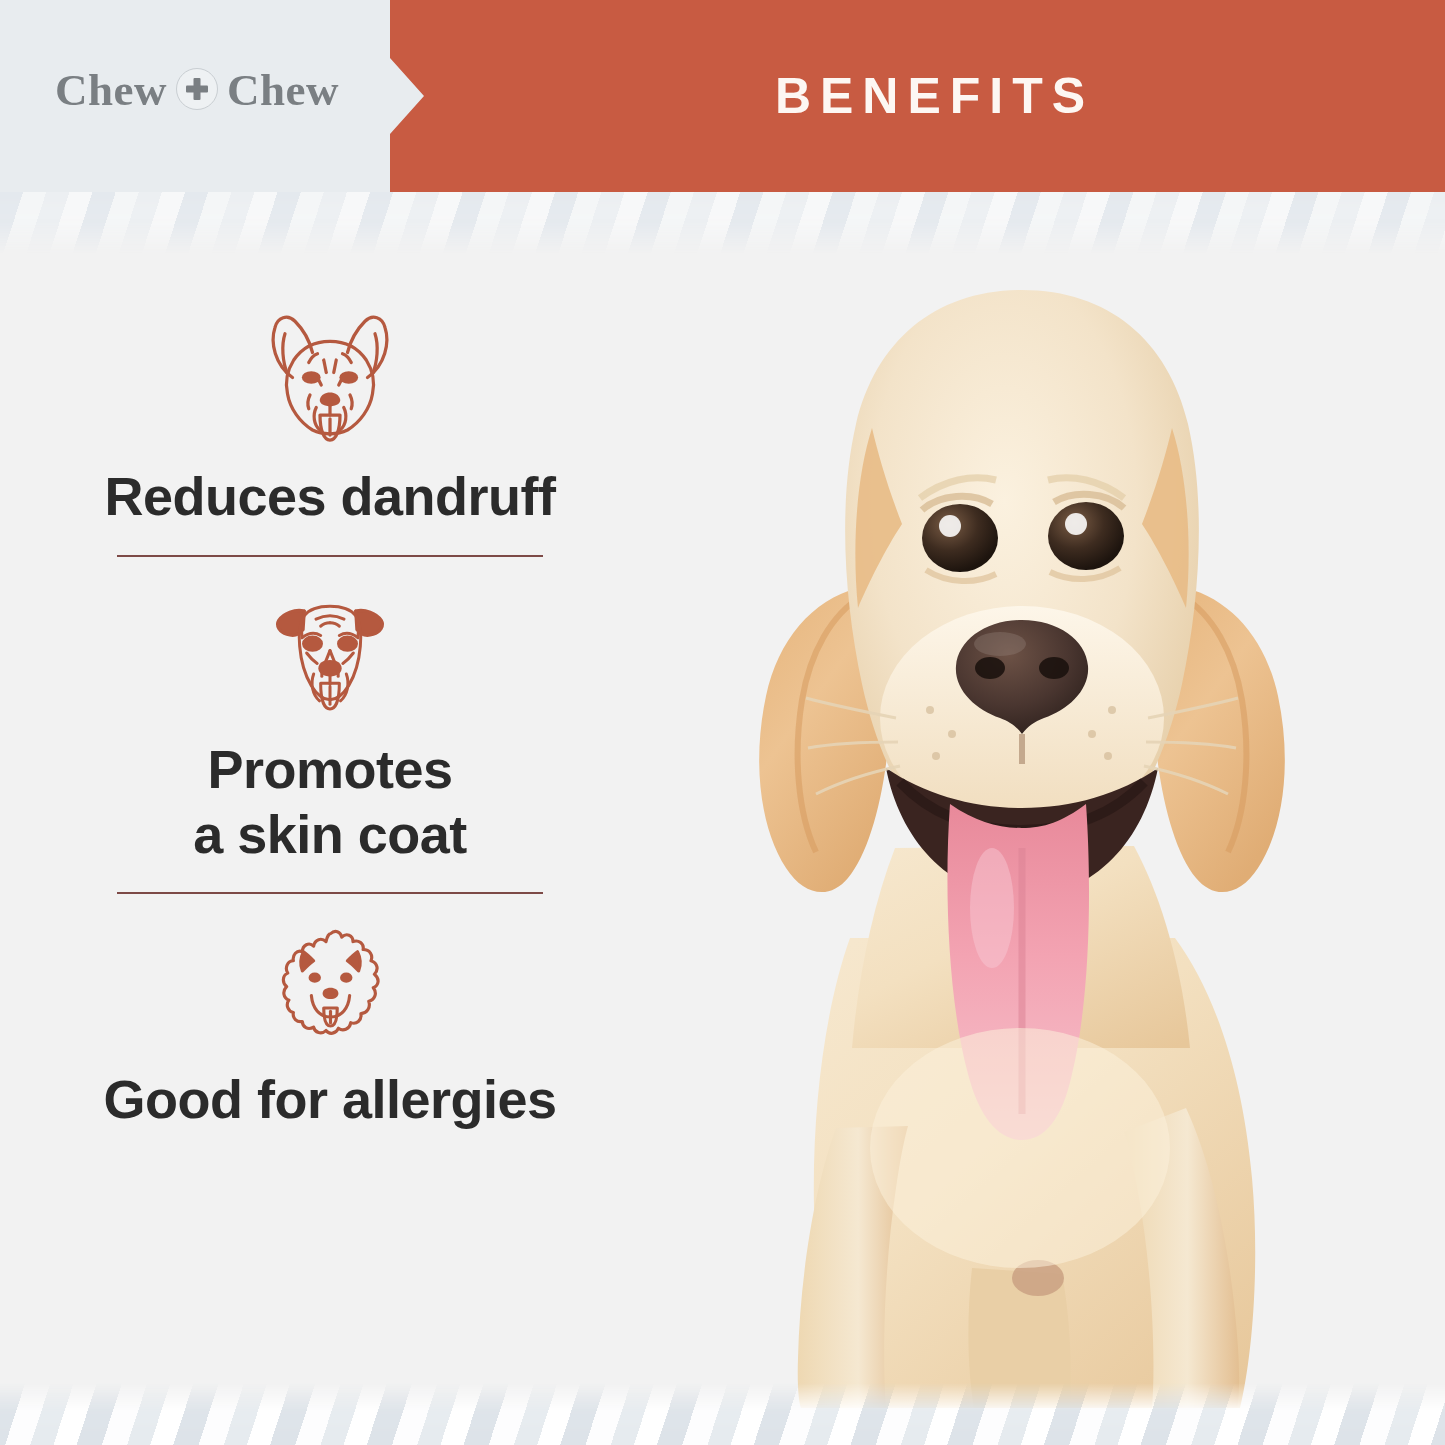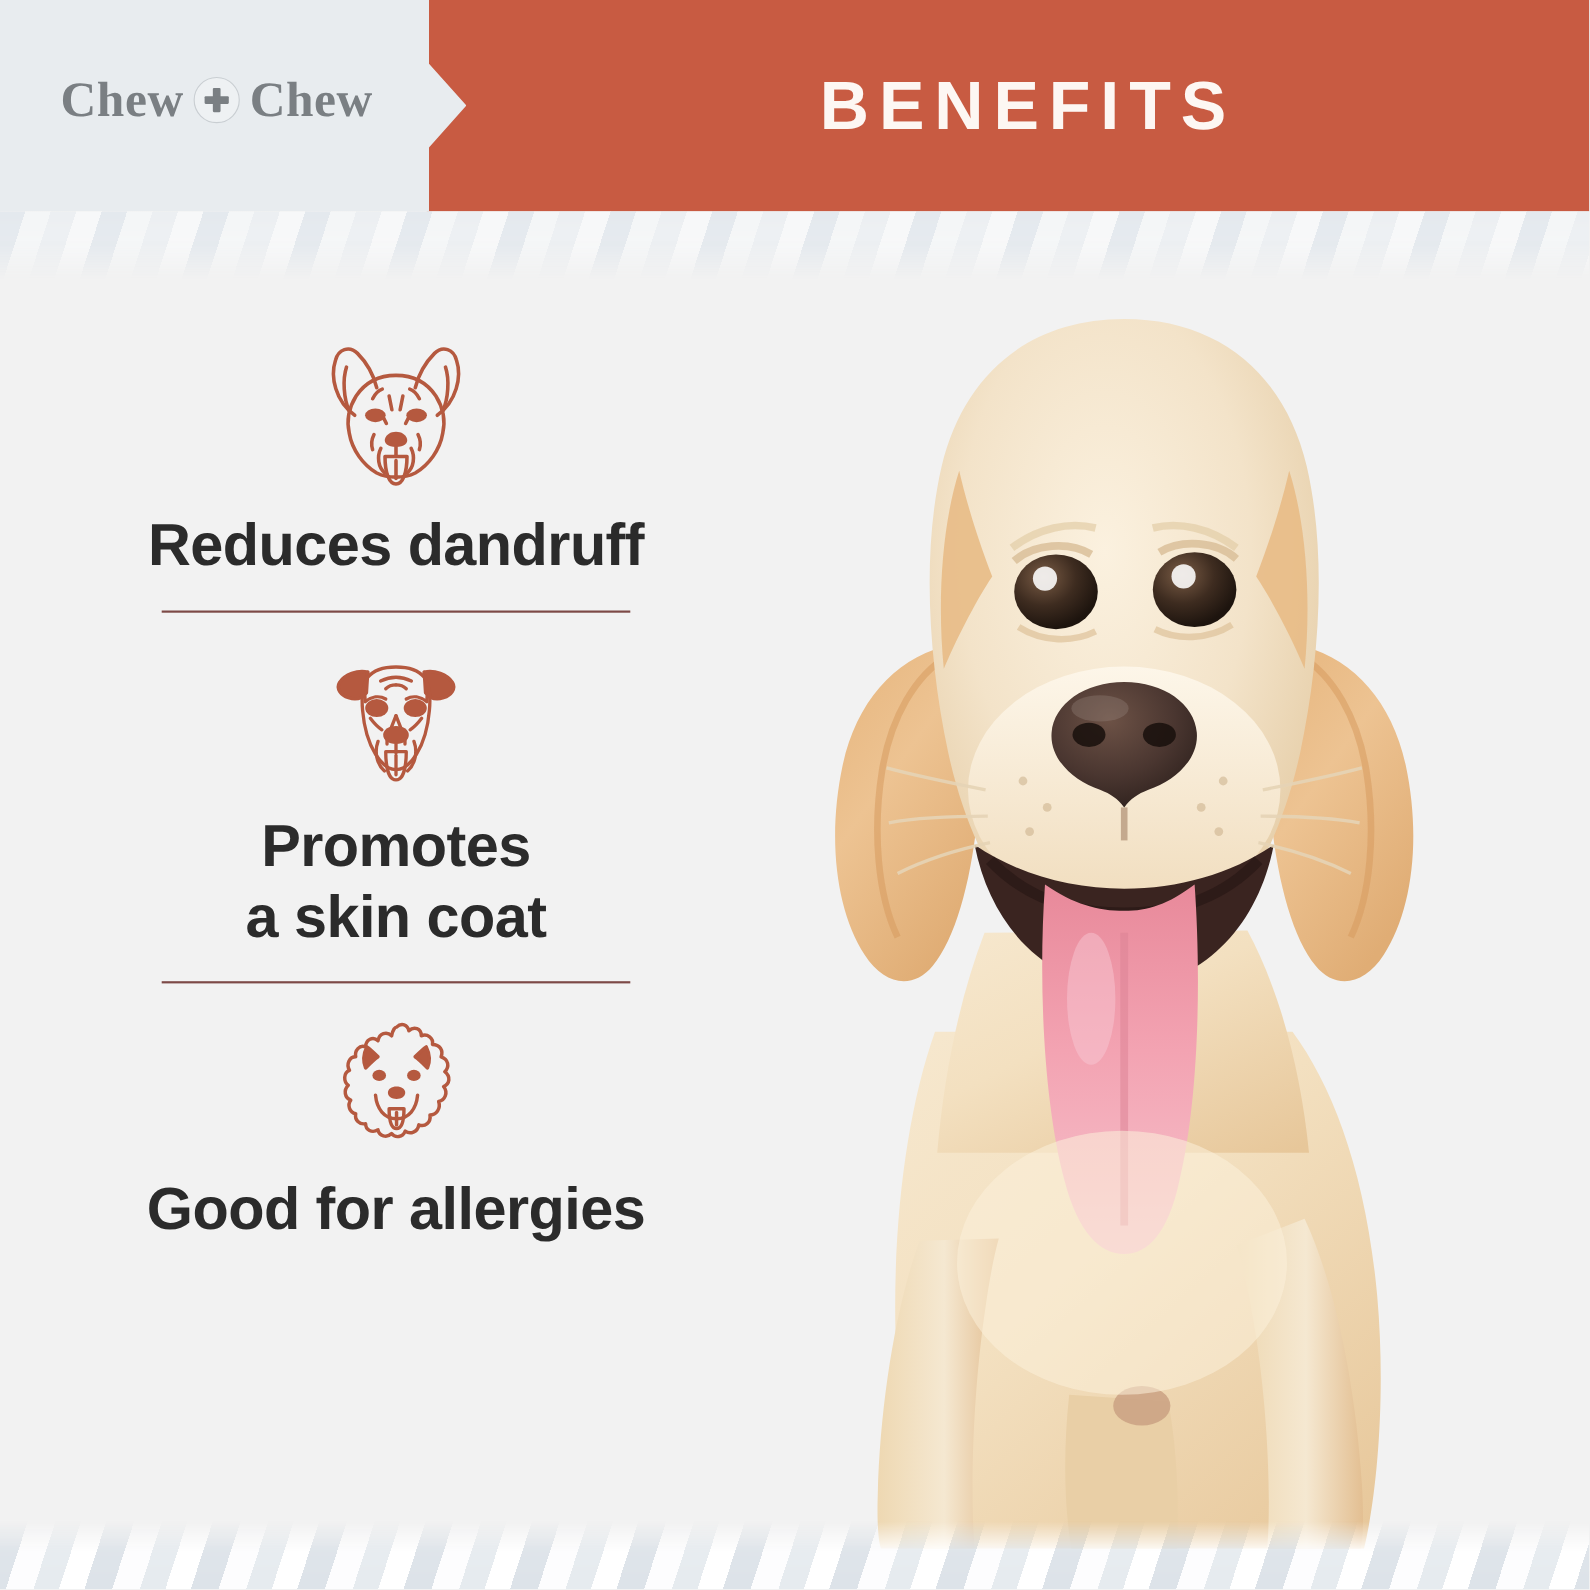--- a/index.html
+++ b/index.html
@@ -19,40 +19,40 @@
     background:#c85b42;
   }
   .header-left{
     position:absolute;left:0;top:0;width:424px;height:192px;
     background:#e8ecef;
     -webkit-clip-path:polygon(0 0, 390px 0, 390px 58px, 424px 96px, 390px 134px, 390px 192px, 0 192px);
     clip-path:polygon(0 0, 390px 0, 390px 58px, 424px 96px, 390px 134px, 390px 192px, 0 192px);
   }
   .logo{
     position:absolute;left:55px;top:68px;
-    display:flex;align-items:center;gap:6px;
+    display:flex;gap:6px;
     font-family:"Liberation Serif", serif;
     font-weight:700;font-size:45px;color:#7a7f83;
     letter-spacing:0.5px;line-height:1;
     white-space:nowrap;
   }
   .logo-plus{
     width:40px;height:40px;flex:0 0 40px;border-radius:50%;
     border:1.5px solid #c9ced2;background:#eef1f3;
     position:relative;display:inline-block;margin:0 3px;
   }
   .logo-plus::before,.logo-plus::after{
     content:"";position:absolute;background:#7a7f83;border-radius:1px;
   }
   .logo-plus::before{left:50%;top:9px;width:7px;height:22px;transform:translateX(-50%);}
   .logo-plus::after{top:50%;left:9px;height:7px;width:22px;transform:translateY(-50%);}
   .header-title{
     position:absolute;left:424px;top:0;width:1021px;height:192px;
     display:flex;align-items:center;justify-content:center;
-    color:#fdf7f3;font-weight:700;font-size:62px;letter-spacing:9px;
+    color:#fdf7f3;font-weight:700;font-size:50px;letter-spacing:9px;
     font-family:"Liberation Sans", sans-serif;
   }
 
   
   .stripes-top{
     position:absolute;left:0;top:192px;width:1445px;height:62px;
     background:
       repeating-linear-gradient(108deg,
         #e4e9ee 0px, #e4e9ee 22px,
         #f4f6f7 22px, #f4f6f7 44px,
@@ -68,21 +68,21 @@
         #dde3e9 0px, #dde3e9 24px,
         #fdfdfe 24px, #fdfdfe 48px,
         #e6ebef 48px, #e6ebef 70px,
         #ffffff 70px, #ffffff 92px);
     -webkit-mask-image:linear-gradient(to top, rgba(0,0,0,1) 10%, rgba(0,0,0,.95) 55%, rgba(0,0,0,0) 100%);
     mask-image:linear-gradient(to top, rgba(0,0,0,1) 10%, rgba(0,0,0,.95) 55%, rgba(0,0,0,0) 100%);
   }
 
   
   .benefits{
-    position:absolute;left:0;top:300px;width:660px;margin-left:30px;
+    position:absolute;left:0;top:300px;width:660px;
   }
   .benefit{
     display:flex;flex-direction:column;align-items:center;
     width:660px;
   }
   .benefit-icon{width:150px;height:150px;display:block;}
   .b1 .benefit-icon{width:150px;height:150px;}
   .b2 .benefit-icon{width:140px;height:140px;}
   .b3 .benefit-icon{width:135px;height:135px;}
   .benefit-text{

